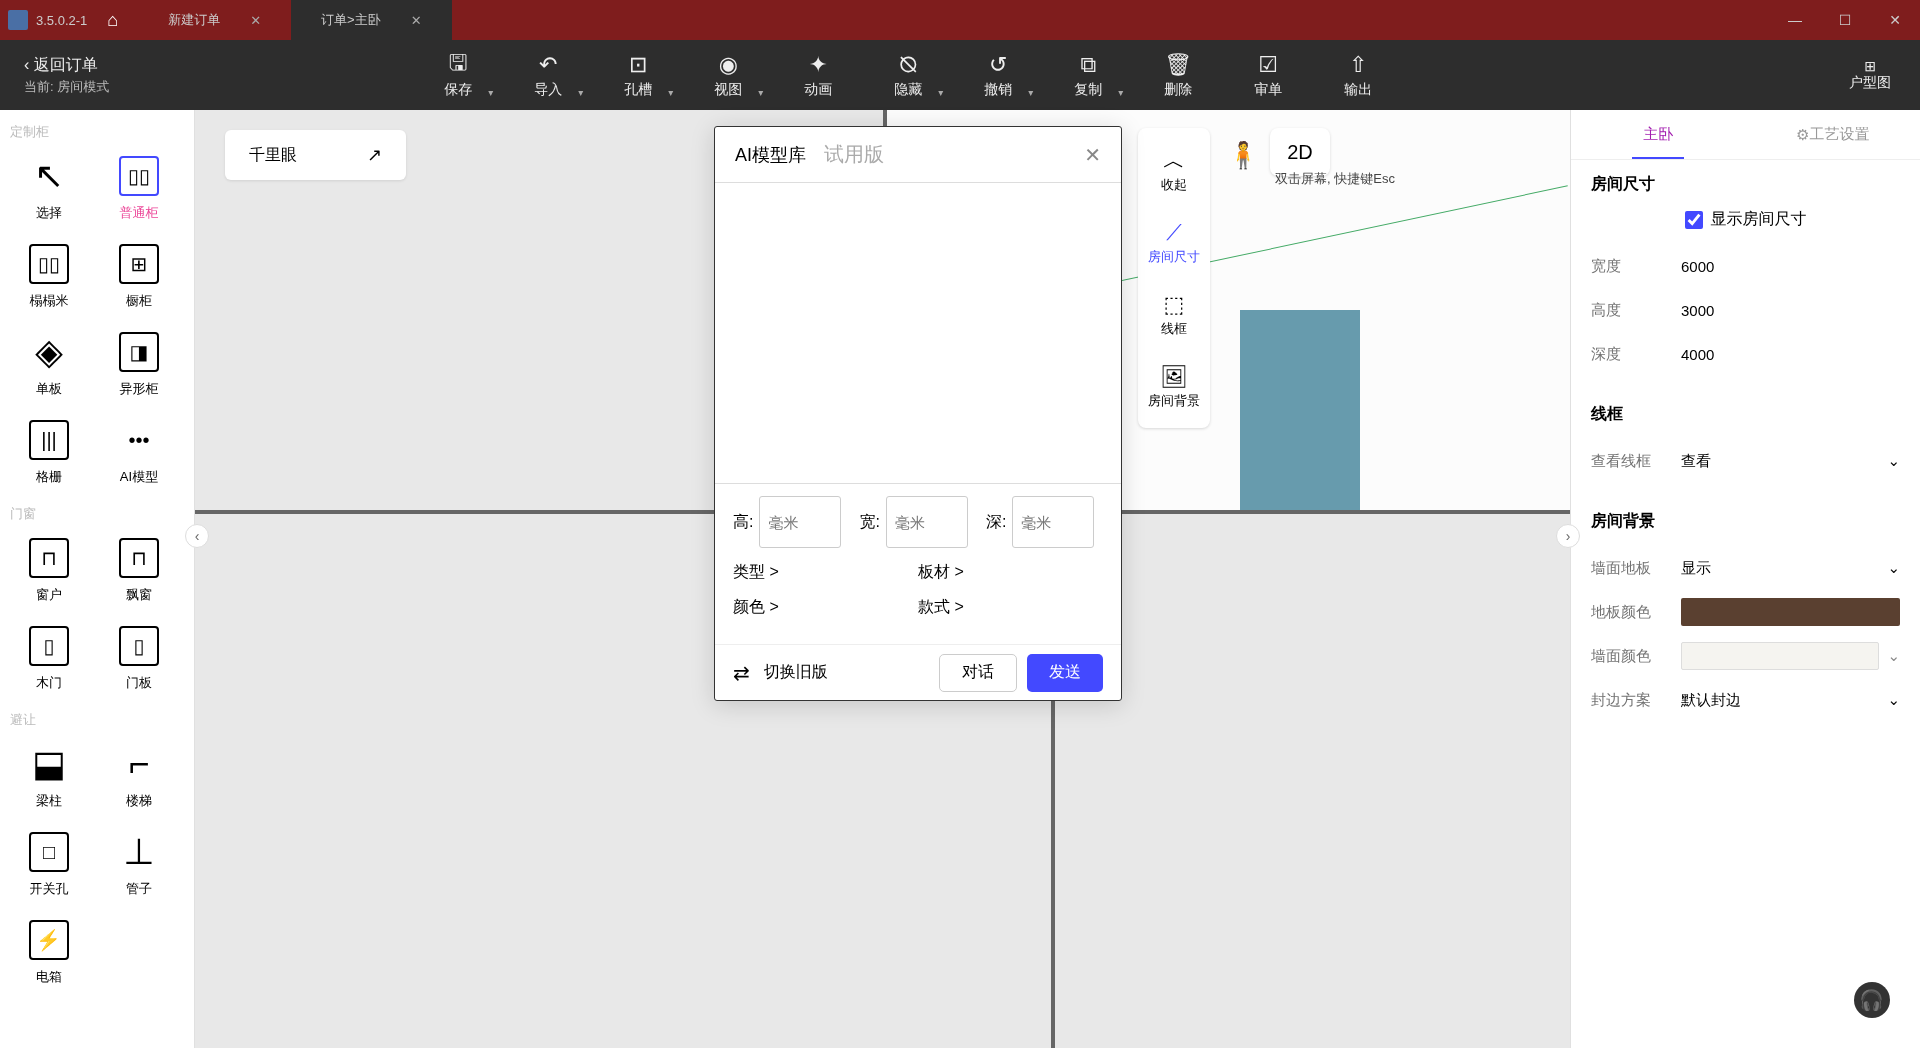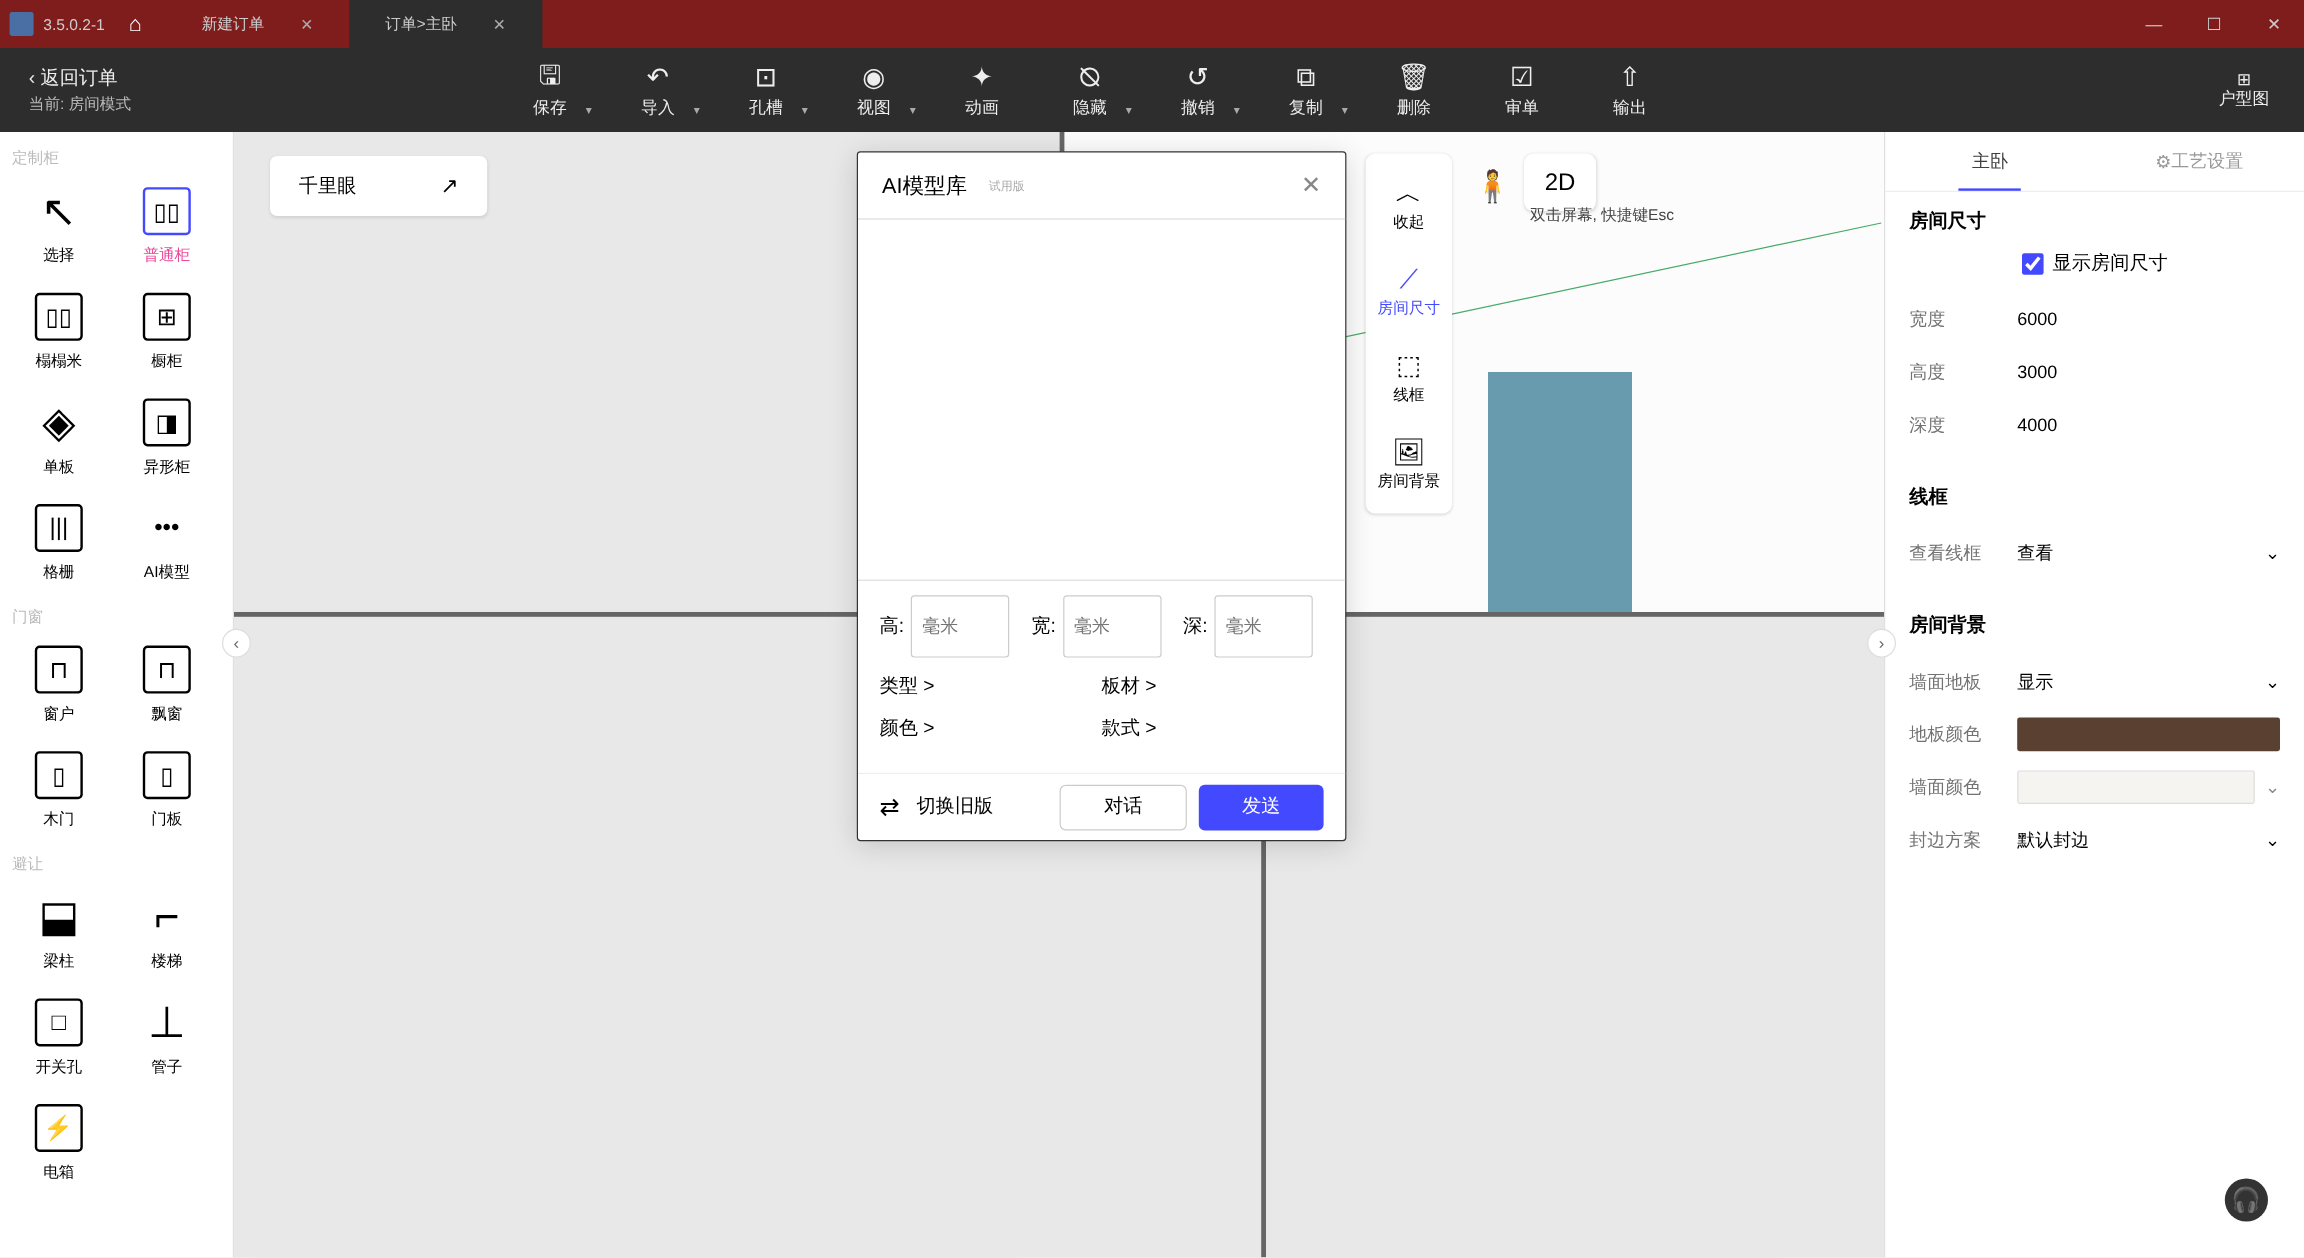--- a/index.html
+++ b/index.html
@@ -65,50 +65,50 @@
 
 .float-tools { position: absolute; right: 360px; top: 18px; width: 72px; background: #fff; border-radius: 8px; box-shadow: 0 1px 3px rgba(0,0,0,0.15); padding: 6px 0; }
 .float-tools .ft { height: 72px; display: flex; flex-direction: column; align-items: center; justify-content: center; font-size: 13px; cursor: pointer; }
 .float-tools .ft .fico { font-size: 22px; height: 30px; display: flex; align-items: center; }
 .float-tools .ft.active { color: #4349ff; }
 
 
 .right-panel { width: 350px; background: #fff; border-left: 1px solid #e0e0e0; display: flex; flex-direction: column; }
 .right-panel .tabs { height: 50px; display: flex; align-items: center; border-bottom: 1px solid #eee; }
 .right-panel .tabs .t { flex: 1; text-align: center; font-size: 15px; color: #999; cursor: pointer; position: relative; height: 100%; display: flex; align-items: center; justify-content: center; }
-.right-panel .tabs .t.active { color: #404040; }
+.right-panel .tabs .t.active { color: #a21caf; }
 .right-panel .tabs .t.active::after { content: ''; position: absolute; bottom: 0; left: 35%; right: 35%; height: 2px; background: #4349ff; }
 .right-panel .section { padding: 14px 20px; }
 .right-panel .sec-title { font-size: 16px; font-weight: 600; margin-bottom: 14px; }
 .right-panel .row { display: flex; align-items: center; height: 44px; font-size: 15px; }
 .right-panel .row .lbl { width: 90px; color: #737373; }
 .right-panel .row .val { flex: 1; }
 .right-panel .row select, .right-panel .row .select { flex: 1; height: 34px; border: none; background: transparent; font-size: 15px; display: flex; align-items: center; justify-content: space-between; cursor: pointer; }
 .right-panel .row .swatch { flex: 1; height: 28px; border-radius: 2px; }
 .right-panel .checkbox-row { display: flex; align-items: center; justify-content: center; margin-bottom: 14px; }
 .right-panel .checkbox-row input { width: 18px; height: 18px; accent-color: #4349ff; margin-right: 8px; }
 
 
 .modal { position: absolute; left: 714px; top: 126px; width: 408px; background: #fff; border: 1px solid #333; border-radius: 3px; box-shadow: 0 4px 24px rgba(0,0,0,0.15); z-index: 100; }
 .modal .m-head { height: 56px; display: flex; align-items: center; padding: 0 20px; border-bottom: 1px solid #ddd; }
 .modal .m-head .mt { font-size: 18px; font-weight: 500; margin-right: 18px; }
-.modal .m-head .sub { font-size: 10px; color: #aaa; }
+.modal .m-head .sub { font-size: 20px; color: #aaa; }
 .modal .m-head .x { margin-left: auto; font-size: 20px; color: #888; cursor: pointer; }
 .modal .m-body { height: 300px; }
 .modal .m-inputs { padding: 12px 18px; border-top: 1px solid #ddd; }
 .modal .m-inputs .irow { display: flex; align-items: center; margin-bottom: 14px; font-size: 16px; }
 .modal .m-inputs .irow .il { margin-right: 6px; }
 .modal .m-inputs .irow input { width: 82px; height: 52px; border: 1px solid #ccc; border-radius: 3px; padding: 16px 8px; font-size: 15px; margin-right: 18px; }
 .modal .m-inputs .orow { display: flex; font-size: 16px; margin-bottom: 14px; }
 .modal .m-inputs .orow .op { width: 50%; cursor: pointer; }
 .modal .m-foot { height: 56px; display: flex; align-items: center; padding: 0 18px; border-top: 1px solid #eee; }
 .modal .m-foot .sw { font-size: 20px; margin-right: 14px; }
 .modal .m-foot .sl { font-size: 16px; }
 .modal .m-foot .sp2 { flex: 1; }
-.modal .m-foot button { height: 38px; padding: 0 36px; border-radius: 5px; font-size: 16px; cursor: pointer; margin-left: 10px; }
+.modal .m-foot button { height: 38px; padding: 0 22px; border-radius: 5px; font-size: 16px; cursor: pointer; margin-left: 10px; }
 .modal .m-foot .b1 { background: #fff; border: 1px solid #ccc; }
 .modal .m-foot .b2 { background: #4349ff; border: none; color: #fff; }
 
 
 .headset { position: absolute; right: 30px; bottom: 30px; width: 36px; height: 36px; background: #333; border-radius: 50%; color: #fff; display: flex; align-items: center; justify-content: center; font-size: 20px; cursor: pointer; }
 </style>
 </head>
 <body>
 
 <div class="titlebar">

